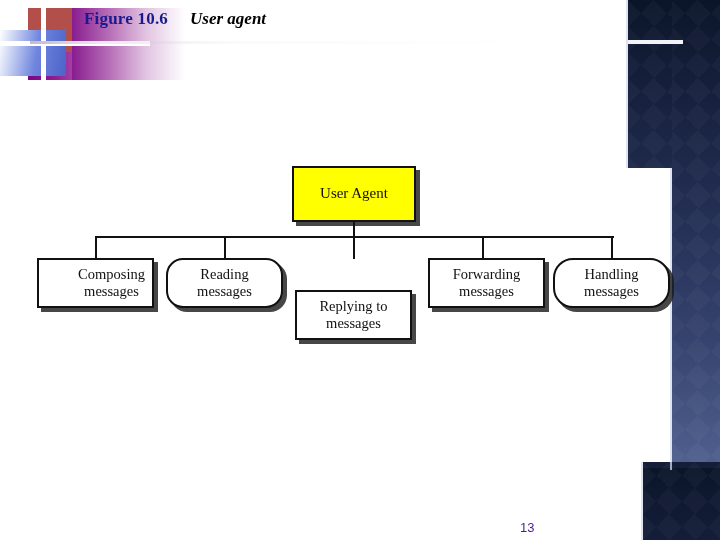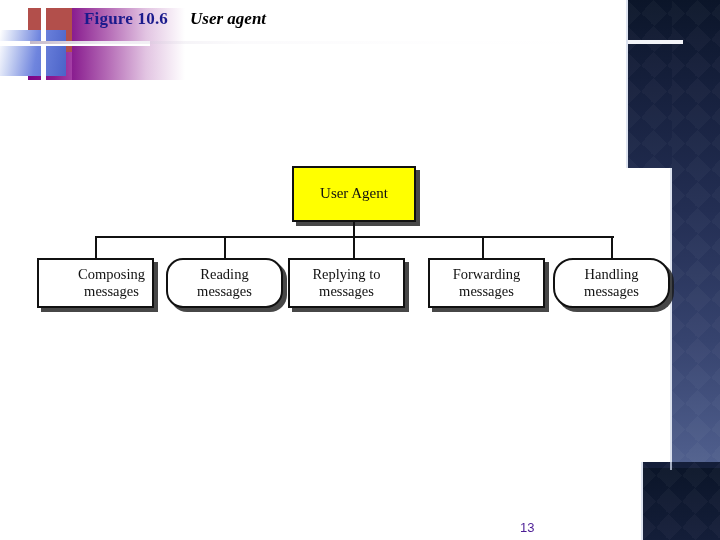--- a/index.html
+++ b/index.html
@@ -136,21 +136,21 @@
     font-family: "Liberation Serif", "DejaVu Serif", serif;
   }
   #node-root {
     left: 292px; top: 166px; width: 124px; height: 56px;
     background: #ffff00;
     font-size: 15px;
   }
   .leaf { top: 258px; width: 117px; height: 50px; }
   #leaf-0 { left: 37px; padding-left: 32px; }
   #leaf-1 { left: 166px; border-radius: 17px; }
-  #leaf-2 { left: 288px; }
+  #leaf-2 { left: 295px; margin-top: 32px; }
   #leaf-3 { left: 428px; }
   #leaf-4 { left: 553px; border-radius: 20px; }
 
   
   .conn { position: absolute; background: #111111; }
   #conn-stem  { left: 353px; top: 222px; width: 2px;  height: 16px; }
   #conn-bus   { left:  95px; top: 236px; width: 519px; height: 2px; }
   .conn-drop  { top: 236px; width: 2px; height: 23px; }
   #drop-0 { left:  95px; }
   #drop-1 { left: 224px; }

